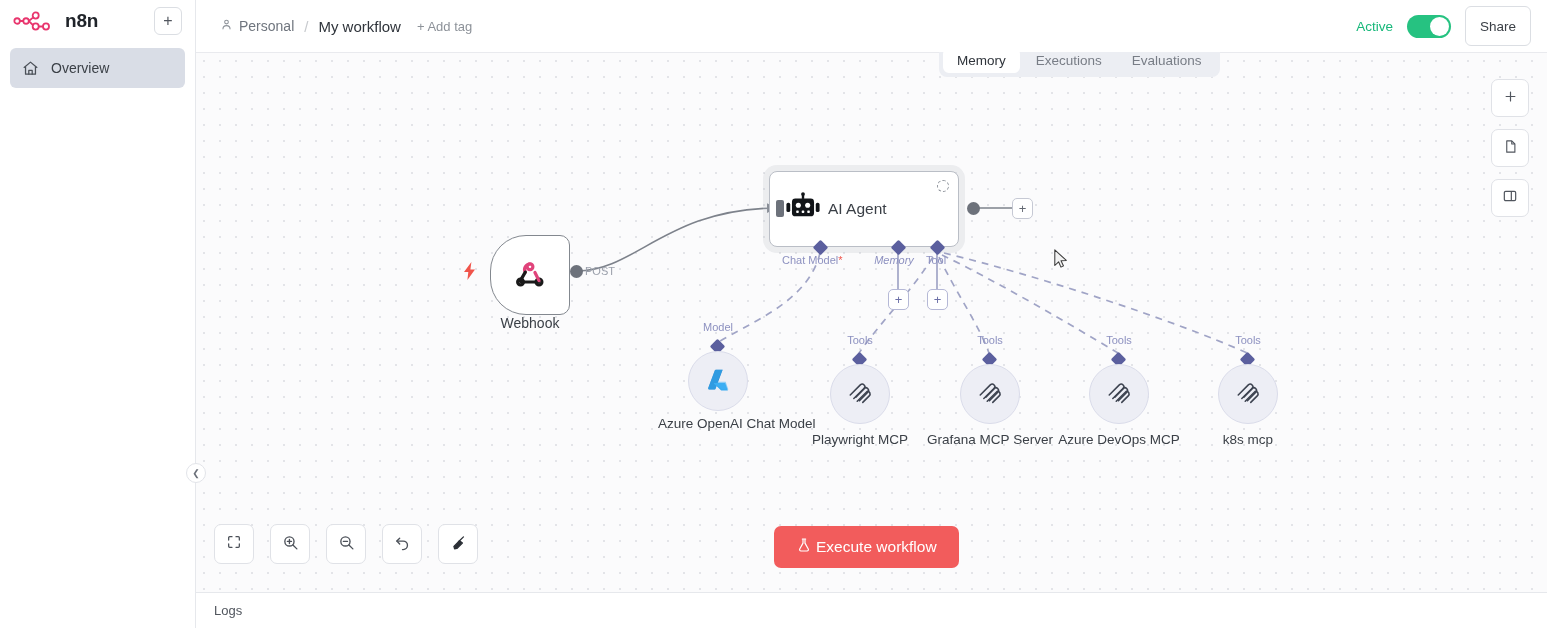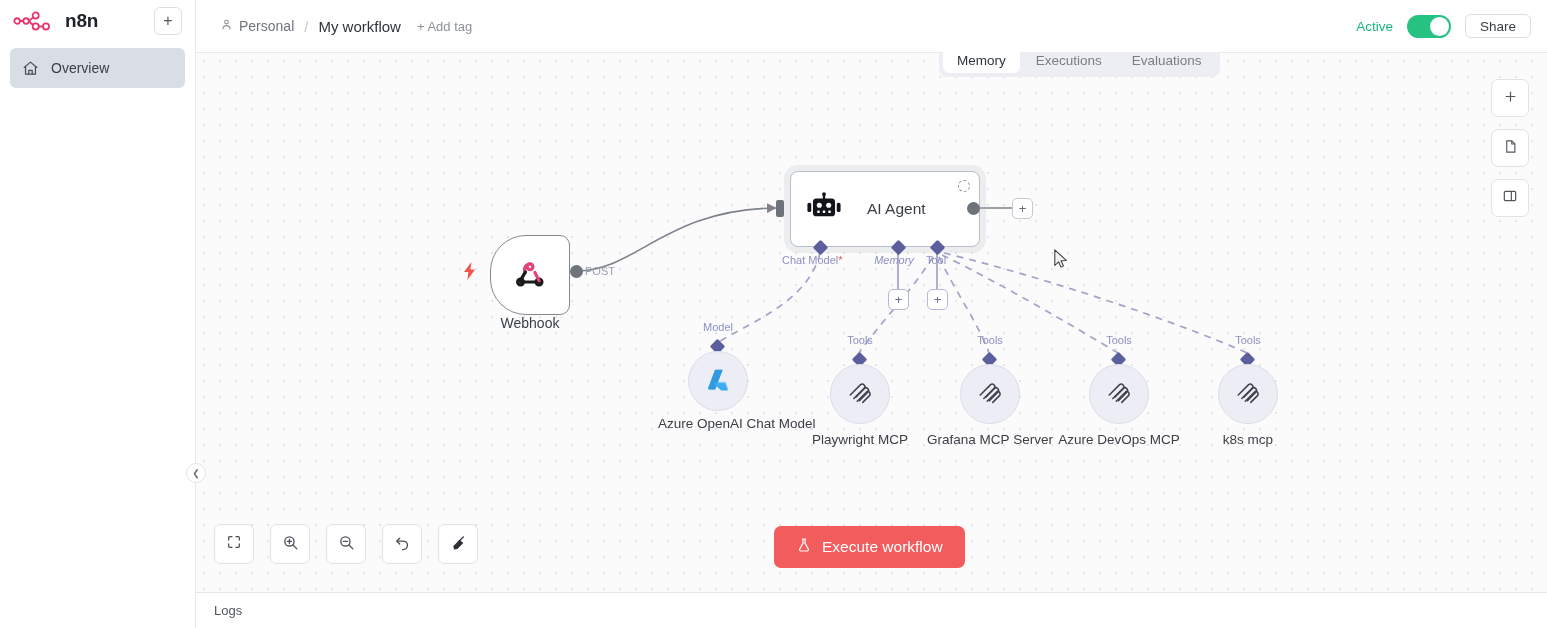--- a/index.html
+++ b/index.html
@@ -71,21 +71,21 @@
   .toggle {
     width: 44px; height: 23px; border-radius: 12px; background: #26c281;
     position: relative; cursor: pointer;
   }
   .toggle .knob {
     position: absolute; top: 2px; right: 2px;
     width: 19px; height: 19px; border-radius: 50%; background: #fff;
   }
   .share-btn {
     border: 1px solid #dbdee3; border-radius: 6px; background: #fff;
-    height: 24px; padding: 0 14px; display: flex; align-items: center;
+    height: 40px; padding: 0 14px; display: flex; align-items: center;
     font-size: 13.5px; color: #3b4047; cursor: pointer;
   }
 
   
   #tabs {
     position: absolute; left: 743px; top: 44px;
     display: flex; align-items: center; gap: 2px;
     background: #eceef3; border-radius: 8px; padding: 4px;
     z-index: 25;
   }
@@ -103,27 +103,27 @@
     background-image: radial-gradient(#e3e4e8 1.1px, transparent 1.1px);
     background-size: 16px 16px;
     border-top: 1px solid #e9eaee;
     overflow: hidden;
   }
   #edges { position: absolute; left:0; top:0; width: 1351px; height: 540px; pointer-events: none; }
 
   
   .node { position: absolute; }
   .node-agent {
-    left: 594px; top: 118px;
+    left: 573px; top: 118px;
     width: 190px; height: 76px;
     background: #fff;
     border: 1px solid #babec6;
     border-radius: 8px;
     box-shadow: 0 0 0 6px rgba(180,185,196,0.22);
-    display: flex; align-items: center; gap: 26px; padding-left: 16px;
+    display: flex; align-items: center; gap: 8px; padding-left: 16px;
     cursor: pointer;
   }
   .agent-label { font-size: 15.5px; color: #3a3f46; }
   .agent-spinner {
     position: absolute; right: 9px; top: 8px; width: 12px; height: 12px;
     border: 1.6px dashed #8e939b; border-radius: 50%;
   }
   .node-webhook {
     left: 294px; top: 182px; width: 80px; height: 80px;
     background: #fff; border: 1.5px solid #83888f;
@@ -191,21 +191,21 @@
   }
   .zbtn {
     width: 40px; height: 40px; border-radius: 7px;
     background: #fff; border: 1px solid #e0e2e7;
     display: flex; align-items: center; justify-content: center; cursor: pointer;
   }
   #exec-btn {
     position: absolute; left: 578px; bottom: 24px;
     background: #f25c5c; color: #fff; border: none; border-radius: 7px;
     height: 42px; padding: 0 22px;
-    display: flex; align-items: center; gap: 10px;
+    display: flex; align-items: center; gap: 4px;
     font-size: 15.5px; font-family: "Liberation Sans", sans-serif;
     cursor: pointer; z-index: 20;
   }
 
   
   #logs-bar {
     position: absolute; left: 0; bottom: 0; width: 1351px; height: 36px;
     background: #fff; border-top: 1px solid #e6e8ec;
     display: flex; align-items: center; padding-left: 18px;
     font-size: 13px; color: #51565e; cursor: pointer; z-index: 25;

